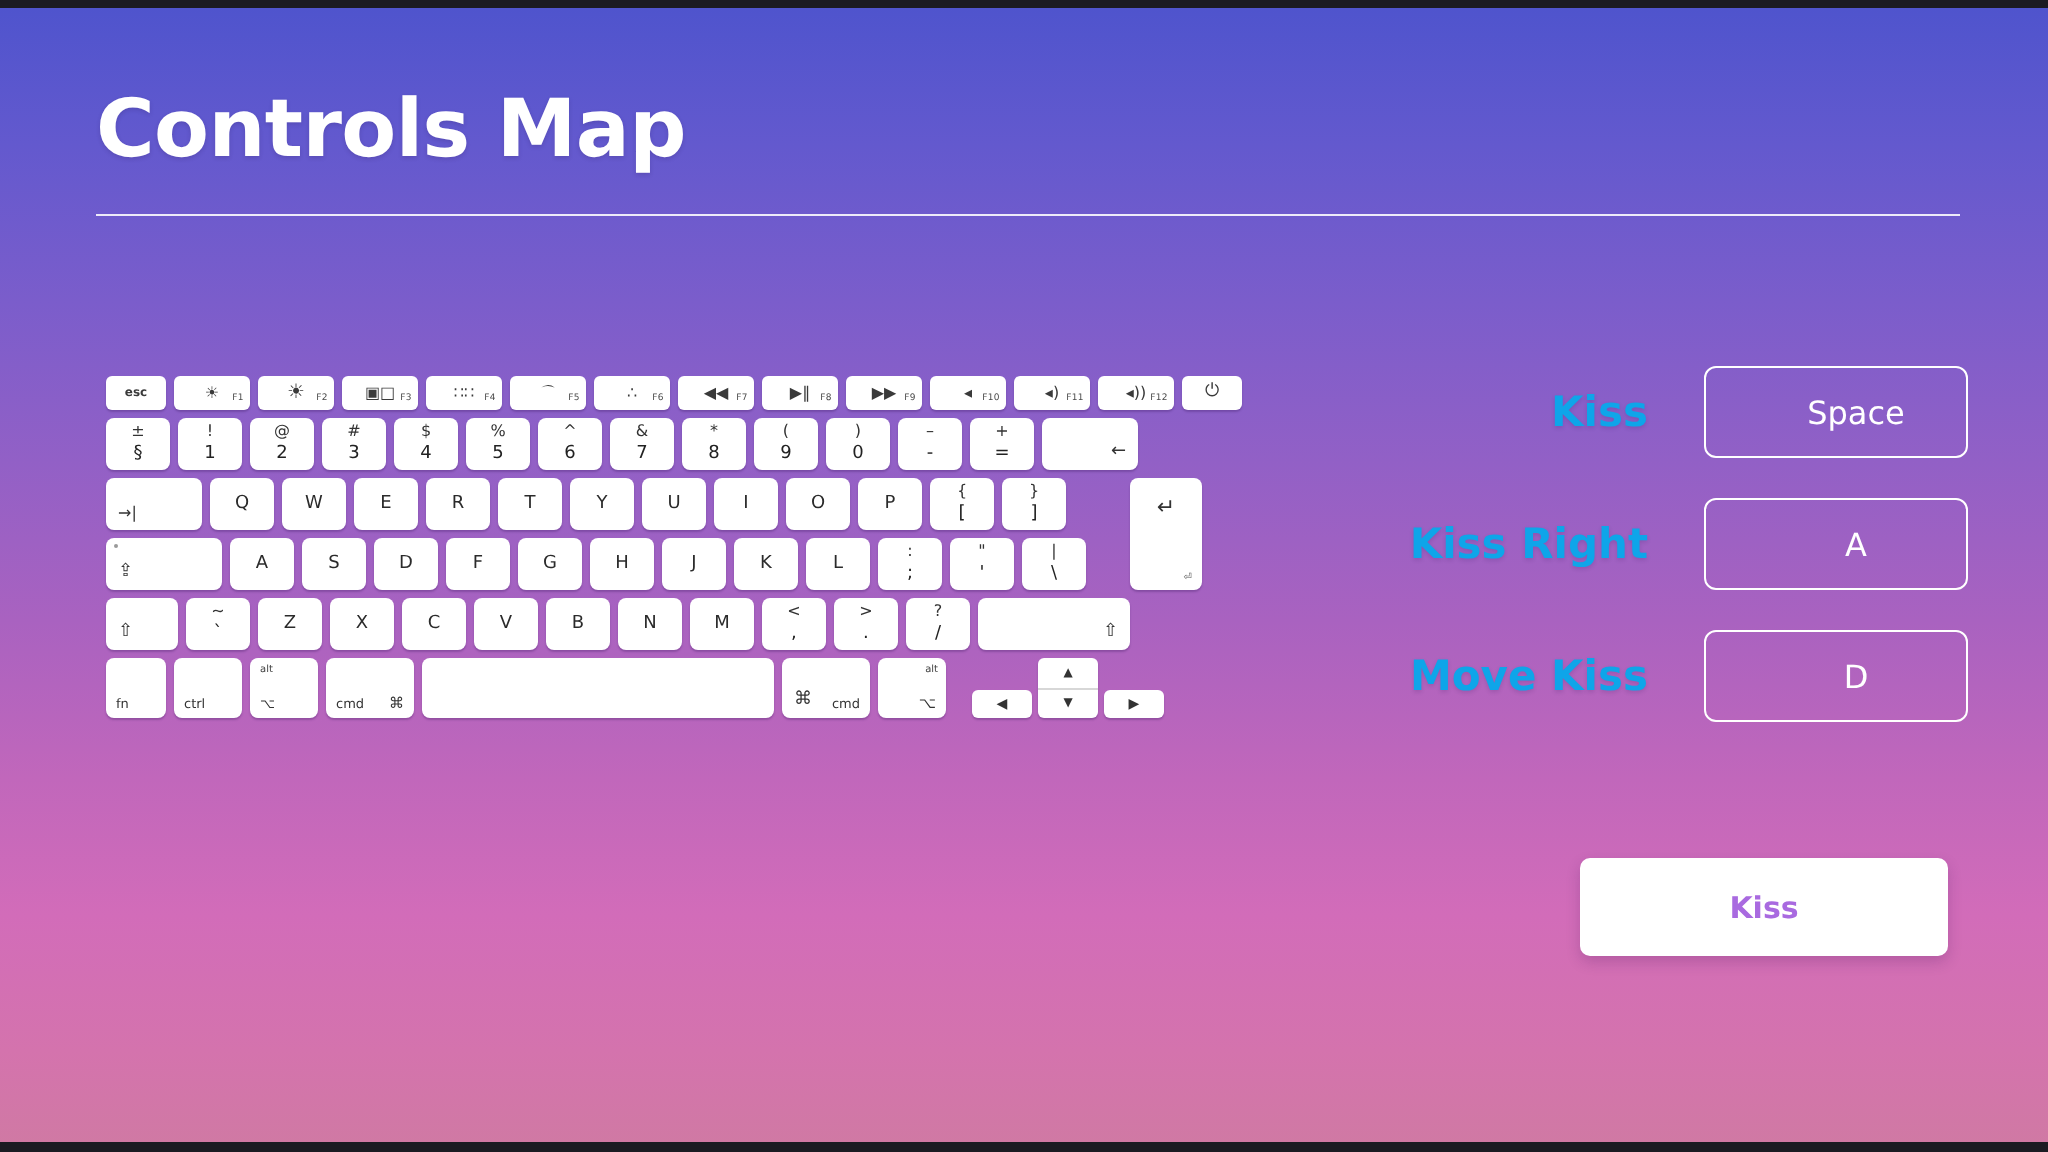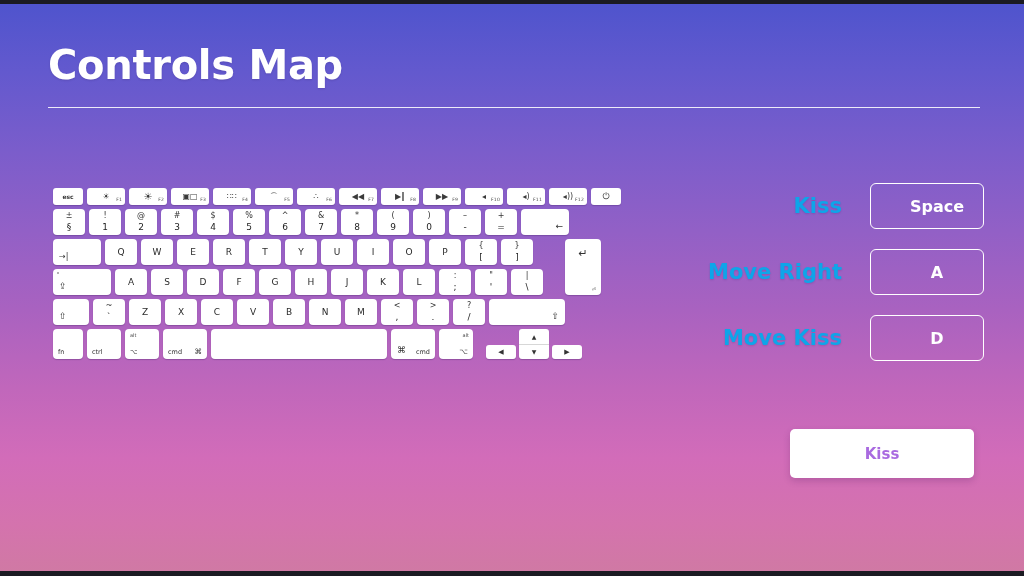--- a/index.html
+++ b/index.html
@@ -307,31 +307,31 @@
     color: #0ea5e9;
     font-size: 21px;
     font-weight: 700;
     text-align: right;
     margin-right: 28px;
     white-space: nowrap;
     text-shadow: 0 1px 2px rgba(40,20,80,0.16);
   }
   .binding-box {
     box-sizing: border-box;
-    width: 114px;
+    width: 132px;
     height: 46px;
     border: 1.6px solid #ffffff;
     border-radius: 6px;
     background: transparent;
     display: flex;
     align-items: center;
     justify-content: center;
     color: #ffffff;
     font-size: 16px;
-    font-weight: 700;
+    font-weight: 400;
     cursor: pointer;
     padding-left: 20px;
   }
 
   
   #save-button {
     position: absolute;
     left: 790px;
     top: 429px;
     width: 184px;
@@ -760,21 +760,21 @@
       </div>
     </div>
   </div>
 
   <div id="bindings">
     <div class="binding-row">
       <div class="binding-label">Kiss</div>
       <div class="binding-box">Space</div>
     </div>
     <div class="binding-row">
-      <div class="binding-label">Move Right</div>
+      <div class="binding-label">Kiss Right</div>
       <div class="binding-box">A</div>
     </div>
     <div class="binding-row">
       <div class="binding-label">Move Kiss</div>
       <div class="binding-box">D</div>
     </div>
   </div>
 
   <button id="save-button">Kiss</button>
 

